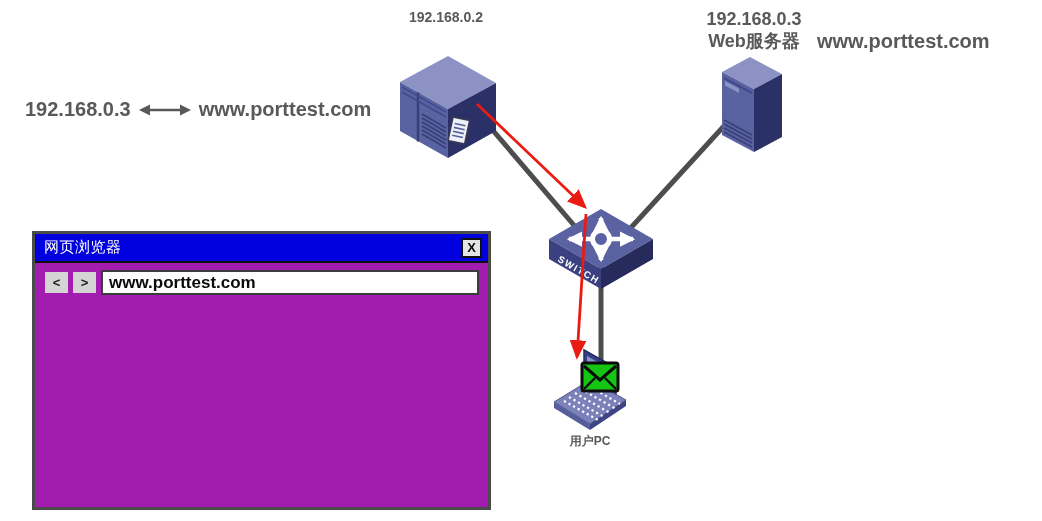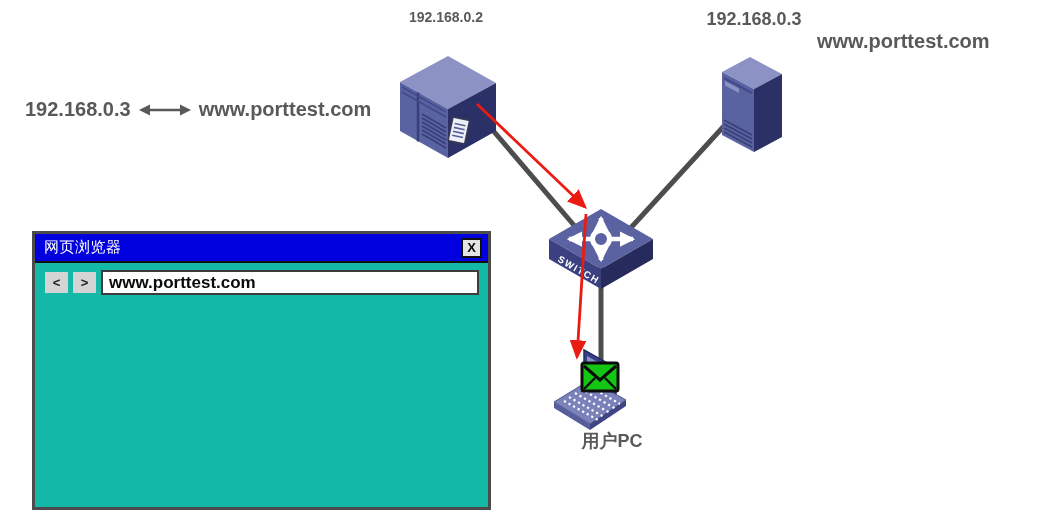--- a/index.html
+++ b/index.html
@@ -11,37 +11,37 @@
   .layer{position:absolute;left:0;top:0;width:1042px;height:521px;pointer-events:none;}
   .cables{z-index:1;}
   .node{z-index:2;}
   .labelblk{z-index:3;color:#595959;font-weight:bold;text-align:center;line-height:22px;}
   .arrows{z-index:6;}
 
   
   .dns-labels{left:380px;top:6px;width:132px;font-size:14px;text-align:center;}
   .web-labels{left:692px;top:8px;width:124px;font-size:18px;}
   .web-domain{left:817px;top:30px;font-size:20px;color:#595959;font-weight:bold;z-index:3;}
-  .pc-labels{left:542px;top:430px;width:140px;font-size:18px;line-height:23px;}
+  .pc-labels{left:520px;top:430px;width:140px;font-size:12px;line-height:23px;}
 
   
   .mapping{left:25px;top:98px;display:flex;align-items:center;gap:8px;
            font-size:20px;font-weight:bold;color:#595959;z-index:3;}
 
   
   .dns-node{left:396px;top:52px;}
   .web-node{left:710px;top:52px;}
   .switch-node{left:547px;top:207px;}
   .pc-node{left:550px;top:346px;}
   .envelope{left:580px;top:361px;z-index:3;}
 
   
   .browser{
     left:32px;top:231px;width:459px;height:279px;z-index:4;
-    background:#14b8a6;border:3px solid #4b4b4b;box-sizing:border-box;
+    background:#a21caf;border:3px solid #4b4b4b;box-sizing:border-box;
   }
   .titlebar{
     height:29px;background:#0101df;border-bottom:2px solid #111111;
     display:flex;align-items:center;padding:0 6px 0 9px;box-sizing:border-box;
   }
   .titlebar .title{color:#ffffff;font-size:15px;letter-spacing:0.5px;}
   .close-btn{
     margin-left:auto;width:21px;height:20px;background:#e4e4e4;border:2px solid #101010;
     color:#0a0a0a;font-size:13px;font-weight:bold;display:flex;align-items:center;justify-content:center;
     box-sizing:border-box;cursor:default;
@@ -109,20 +109,21 @@
       <g stroke="#394077" stroke-width="1.6">
         <line x1="14" y1="68" x2="42" y2="83"></line>
           <line x1="14" y1="72" x2="42" y2="87"></line>
         <line x1="14" y1="76" x2="42" y2="91"></line>
           <line x1="14" y1="80" x2="42" y2="95"></line>
       </g>
     </svg>
   </div>
   <div class="abs labelblk web-labels">
     <div>192.168.0.3</div>
+    <div>Web服务器</div>
   </div>
   <div class="abs web-domain">www.porttest.com</div>
 
   <div class="abs mapping">
     <span>192.168.0.3</span>
     <svg width="52" height="16" viewBox="0 0 52 16">
       <line x1="8" y1="8" x2="44" y2="8" stroke="#595959" stroke-width="2.6"></line>
       <polygon points="0,8 11,2.5 11,13.5" fill="#595959"></polygon>
       <polygon points="52,8 41,2.5 41,13.5" fill="#595959"></polygon>
     </svg>

